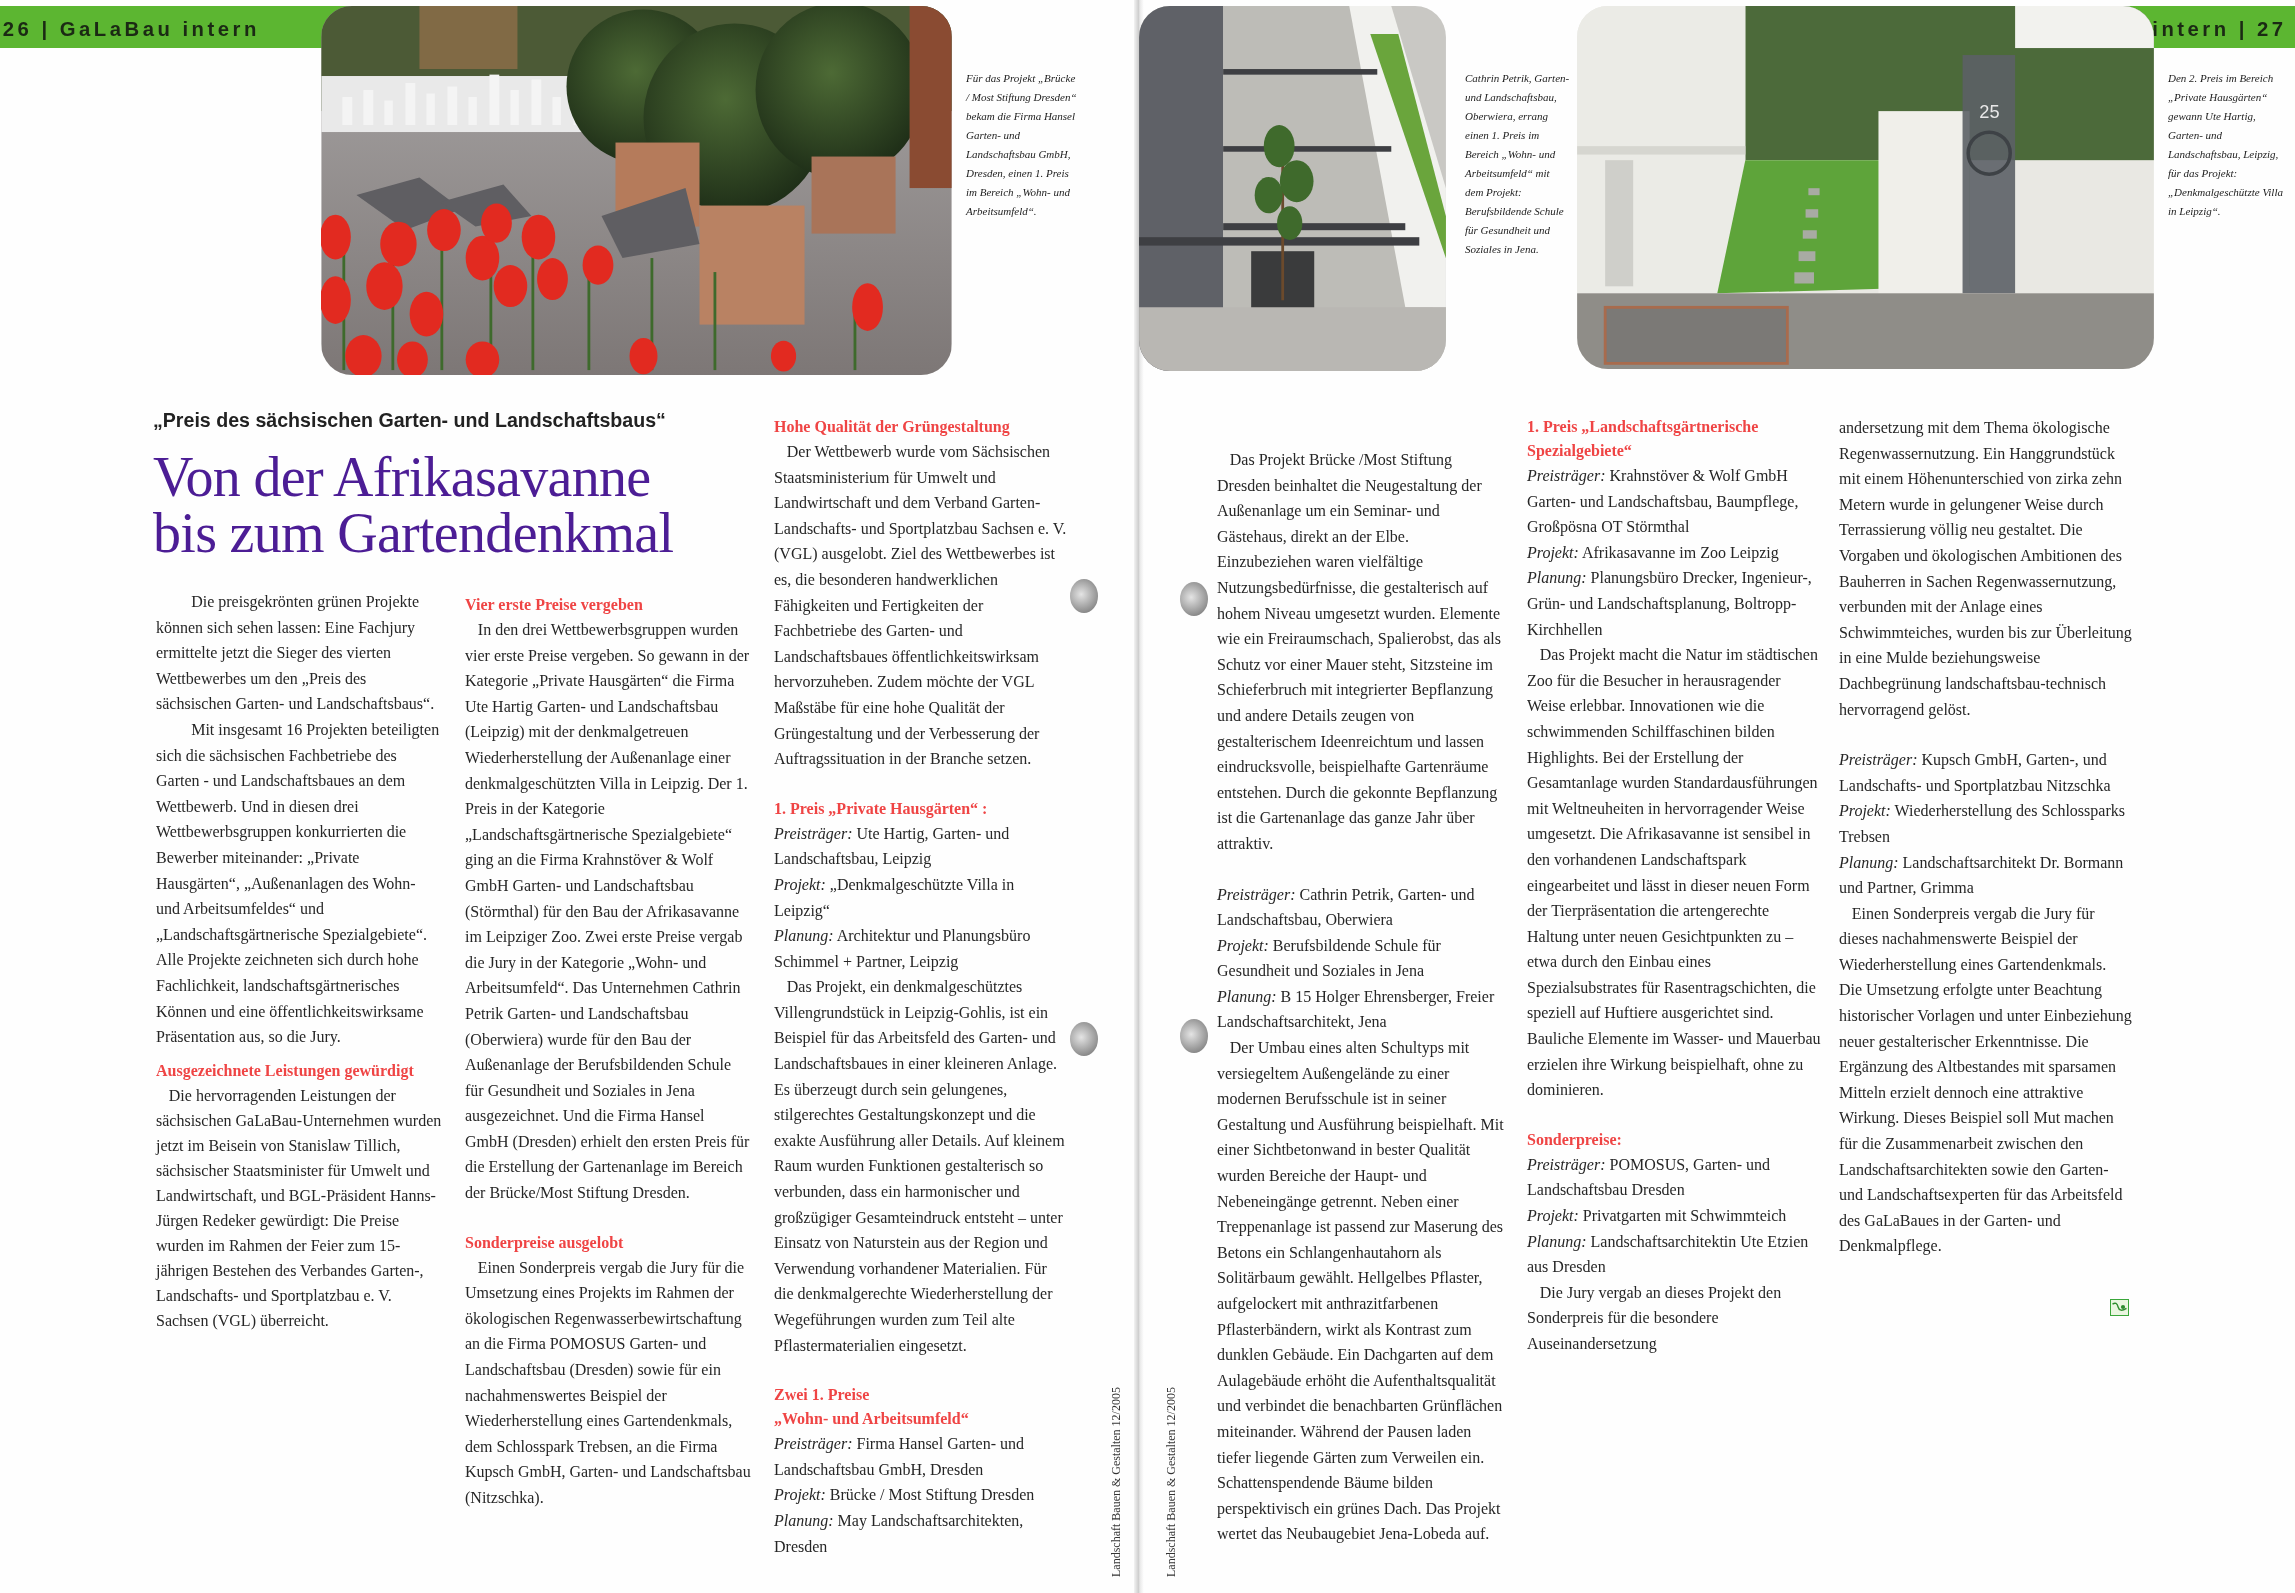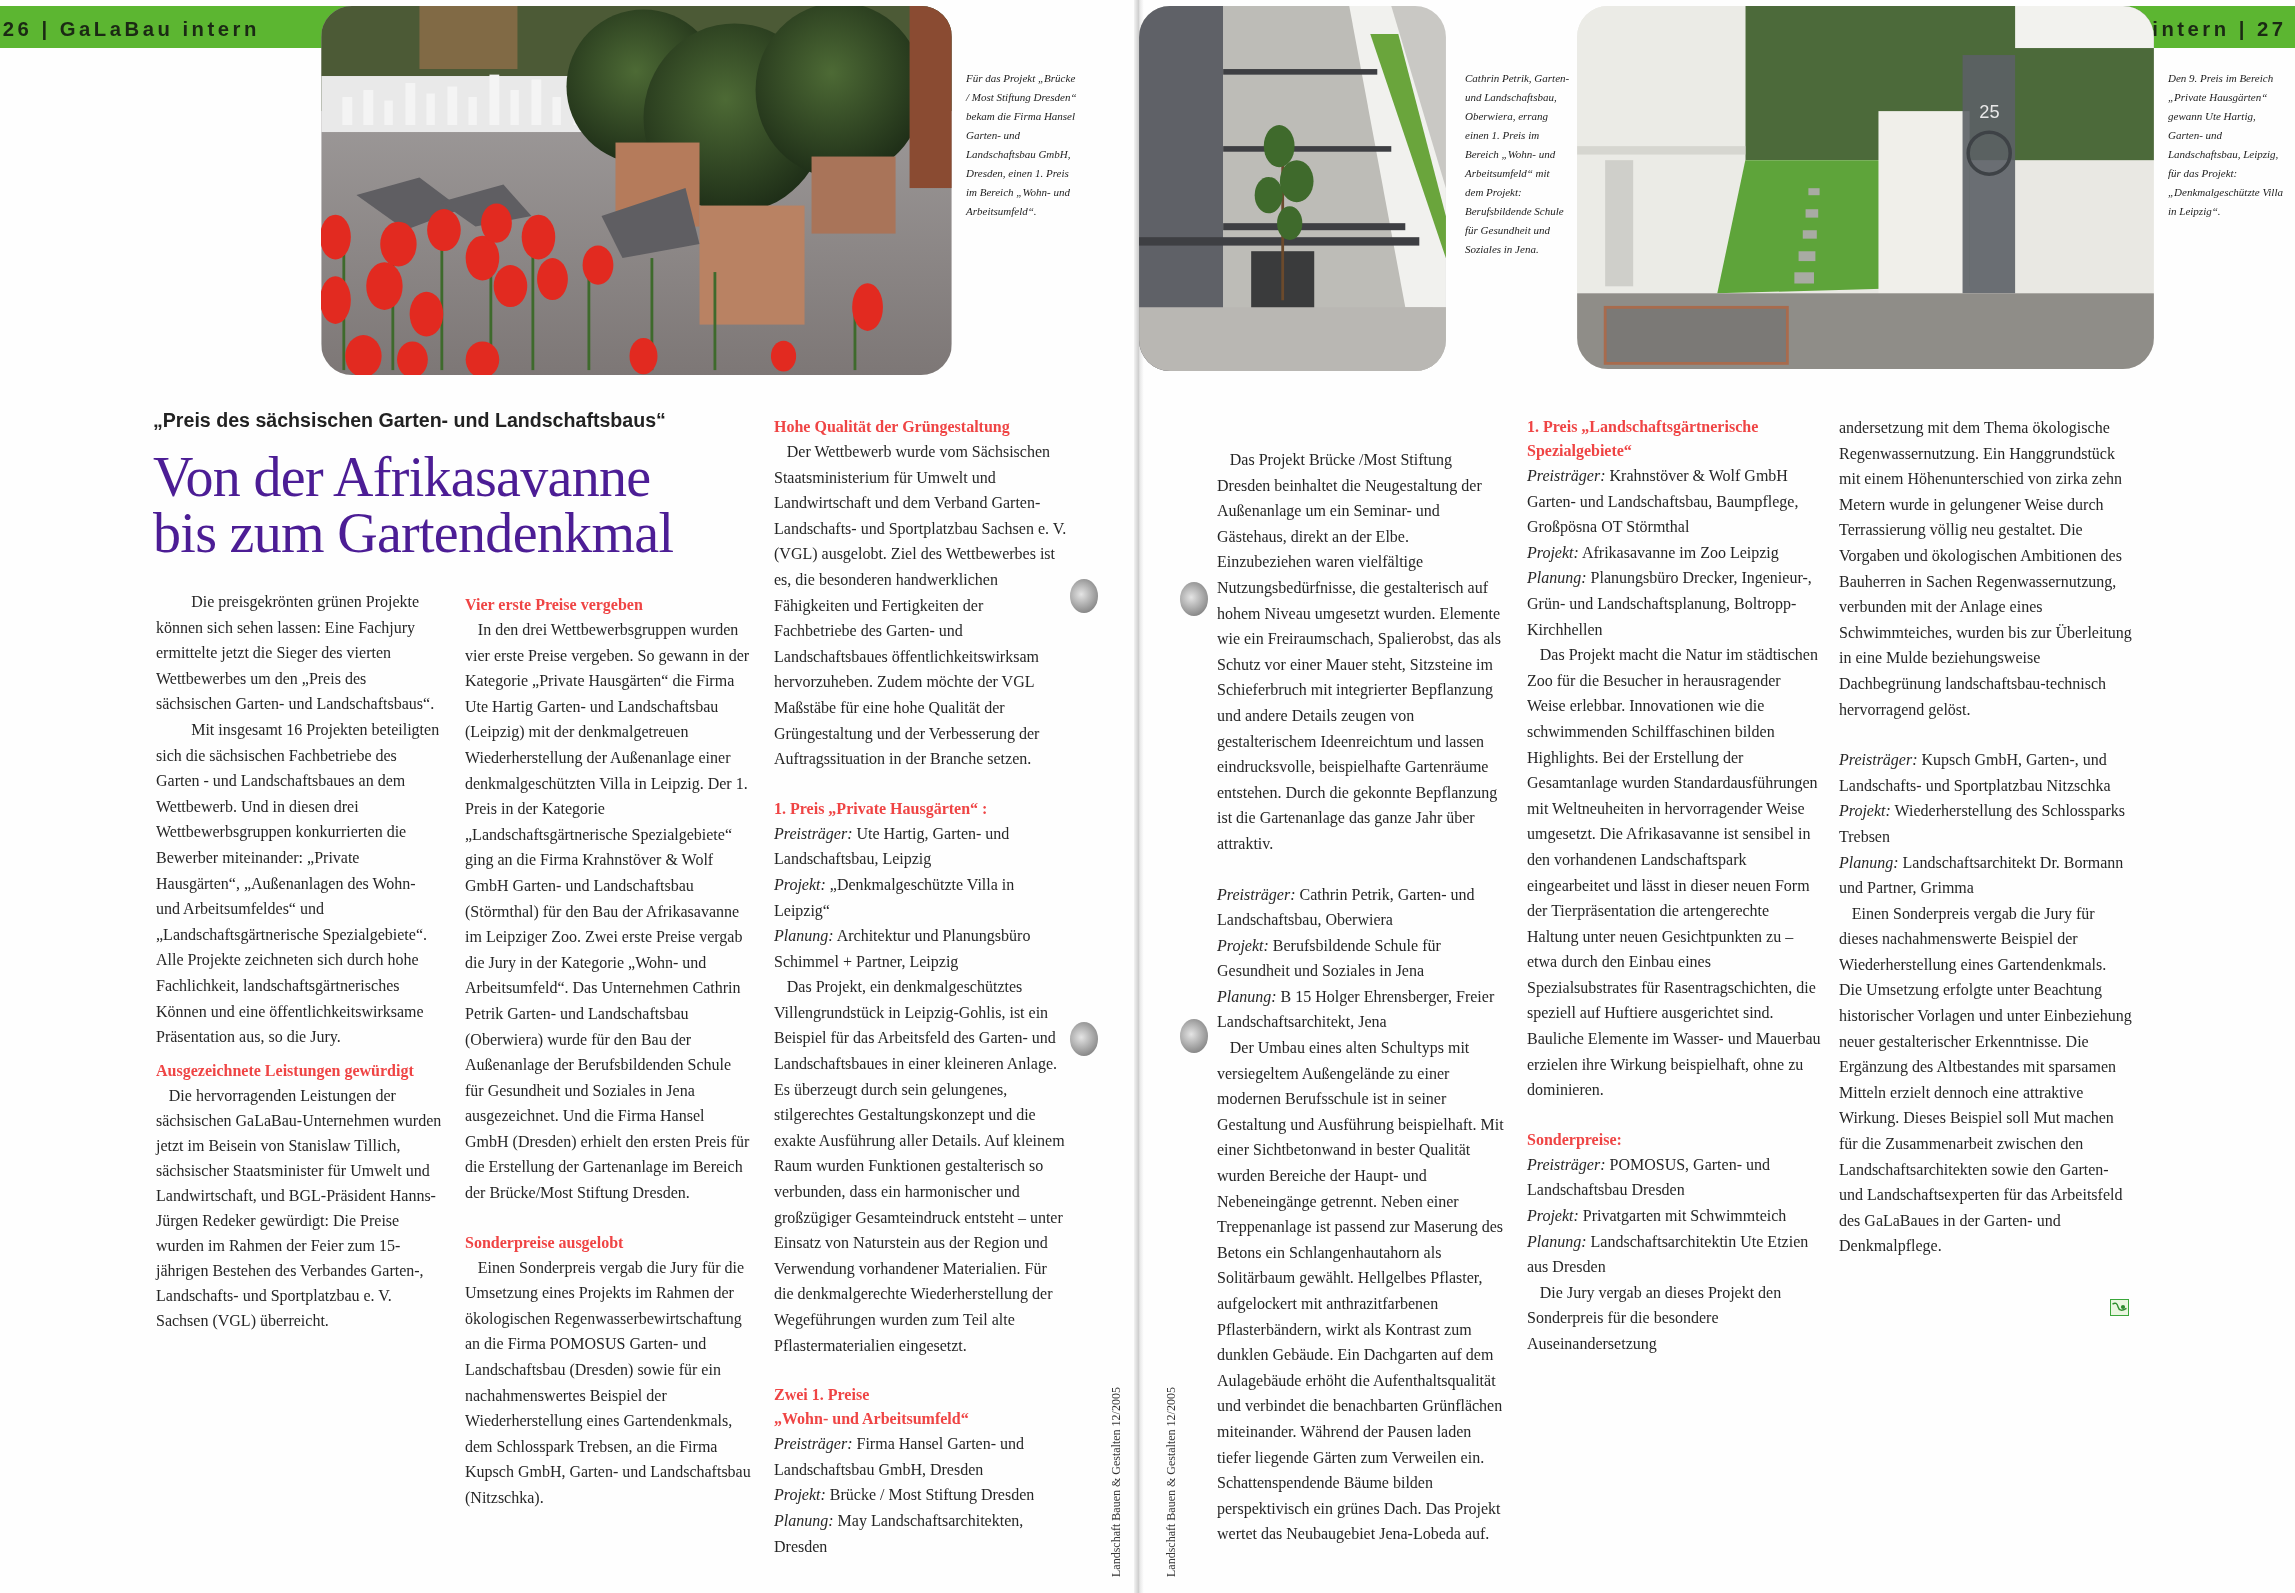--- a/index.html
+++ b/index.html
@@ -168,21 +168,21 @@
       </g>
     <rect x="430" y="150" width="130" height="260" fill="#f0efea"></rect>
     <rect x="550" y="70" width="75" height="340" fill="#5c6166" opacity="0.9"></rect>
     <circle cx="588" cy="210" r="30" fill="none" stroke="#3e4246" stroke-width="5"></circle>
     <text x="574" y="160" font-family="Liberation Sans, sans-serif" font-size="26" fill="#e8e8e8">25</text>
     <rect x="0" y="410" width="823" height="108" fill="#8f8d88"></rect>
     <rect x="40" y="430" width="260" height="80" fill="#7b7976" stroke="#a86b4d" stroke-width="4"></rect>
     <rect x="625" y="0" width="198" height="60" fill="#f2f2ee"></rect>
   </svg>
 </div>
-<div class="cap" style="left:2168px; top:69px; width:119px;">Den 9. Preis im Bereich „Private Hausgärten“ gewann Ute Hartig, Garten- und Landschaftsbau, Leipzig, für das Projekt: „Denkmalgeschützte Villa in Leipzig“.</div>
+<div class="cap" style="left:2168px; top:69px; width:119px;">Den 2. Preis im Bereich „Private Hausgärten“ gewann Ute Hartig, Garten- und Landschaftsbau, Leipzig, für das Projekt: „Denkmalgeschützte Villa in Leipzig“.</div>
 
 <div class="kicker">„Preis des sächsischen Garten- und Landschaftsbaus“</div>
 <div class="headline">
   <div>Von der Afrikasavanne</div>
   <div>bis zum Gartendenkmal</div>
 </div>
 
 <div class="col" style="left:156px; top:589px; width:287px;">
   <p class="ind">Die preisgekrönten grünen Projekte können sich sehen lassen: Eine Fachjury ermittelte jetzt die Sieger des vierten Wettbewerbes um den „Preis des sächsischen Garten- und Landschaftsbaus“.</p>
   <p class="ind">Mit insgesamt 16 Projekten beteiligten sich die sächsischen Fachbetriebe des Garten - und Landschaftsbaues an dem Wettbewerb. Und in diesen drei Wettbewerbsgruppen konkurrierten die Bewerber miteinander: „Private Hausgärten“, „Außenanlagen des Wohn- und Arbeitsumfeldes“ und „Landschaftsgärtnerische Spezialgebiete“. Alle Projekte zeichneten sich durch hohe Fachlichkeit, landschaftsgärtnerisches Können und eine öffentlichkeitswirksame Präsentation aus, so die Jury.</p>

